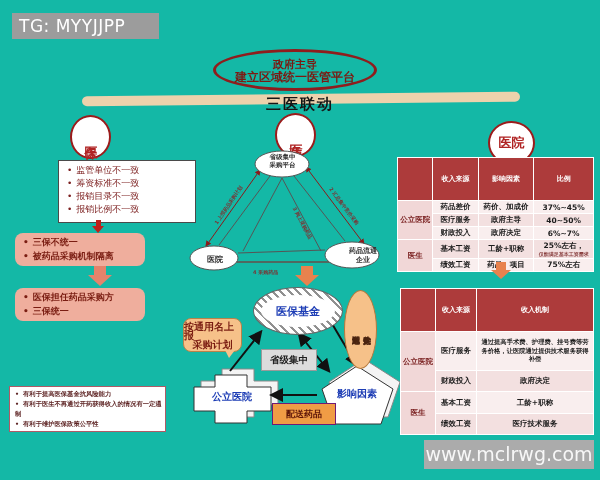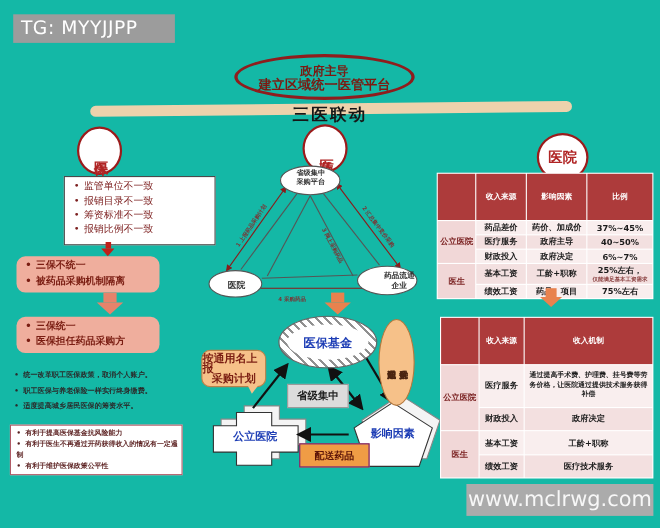--- a/index.html
+++ b/index.html
@@ -109,44 +109,37 @@
   <div class="abs hdr-circle c-pha">
     <span class="vtext">医药</span>
   </div>
   <div class="abs hdr-circle c-hos">
     <span>医院</span>
   </div>
 
   <div class="abs issues-box">
     <ul class="blt">
       <li>监管单位不一致</li>
+      <li>筹资标准不一致</li>
       <li>报销目录不一致</li>
-      <li>筹资标准不一致</li>
       <li>报销比例不一致</li>
     </ul>
   </div>
   <div class="arrow-down a-sm" style="--c:#c0201a;left:92px;top:226px;"></div>
   <div class="abs pinkbox pb1">
     <ul class="blt">
       <li>三保不统一</li>
       <li>被药品采购机制隔离</li>
     </ul>
   </div>
   <div class="arrow-down a-lg" style="--c:#e5836b;left:88px;top:275px;"></div>
   <div class="abs pinkbox pb2">
     <ul class="blt">
+      <li>医保担任药品采购方</li>
       <li>三保统一</li>
-      <li>医保担任药品采购方</li>
-    </ul>
-  </div>
-  <div class="abs notes">
-    <ul class="blt">
-      <li>统一改革职工医保政策，取消个人账户。</li>
-      <li>职工医保与养老保险一样实行终身缴费。</li>
-      <li>适度提高城乡居民医保的筹资水平。</li>
     </ul>
   </div>
   <div class="abs benefits">
     <ul class="blt">
       <li>有利于提高医保基金抗风险能力</li>
       <li>有利于医生不再通过开药获得收入的情况有一定遏制</li>
       <li>有利于维护医保政策公平性</li>
     </ul>
   </div>
 

